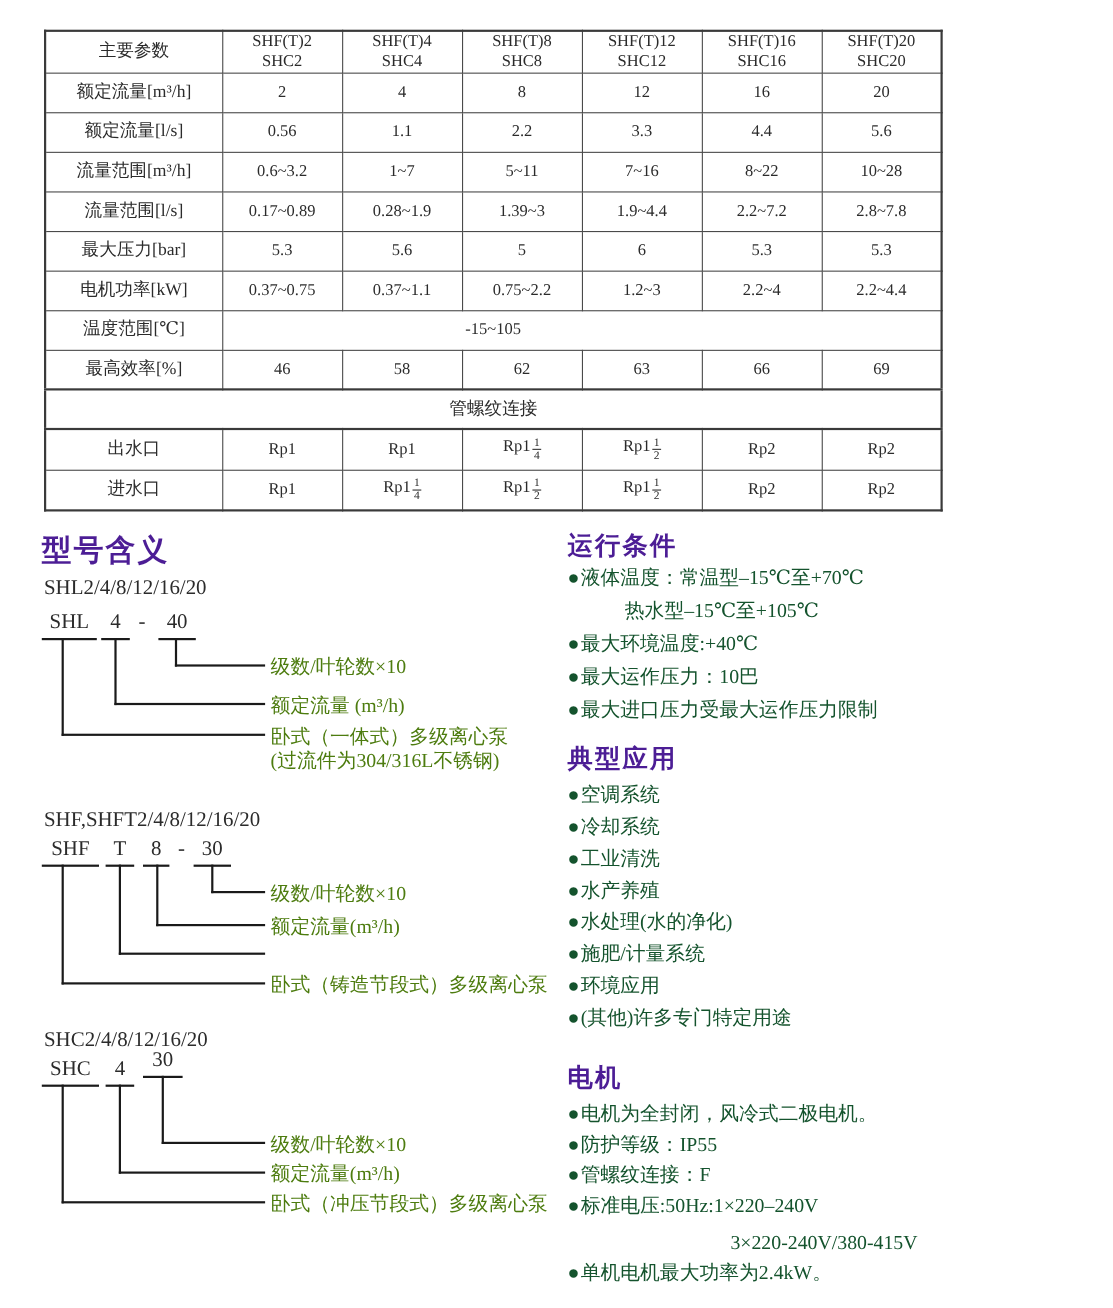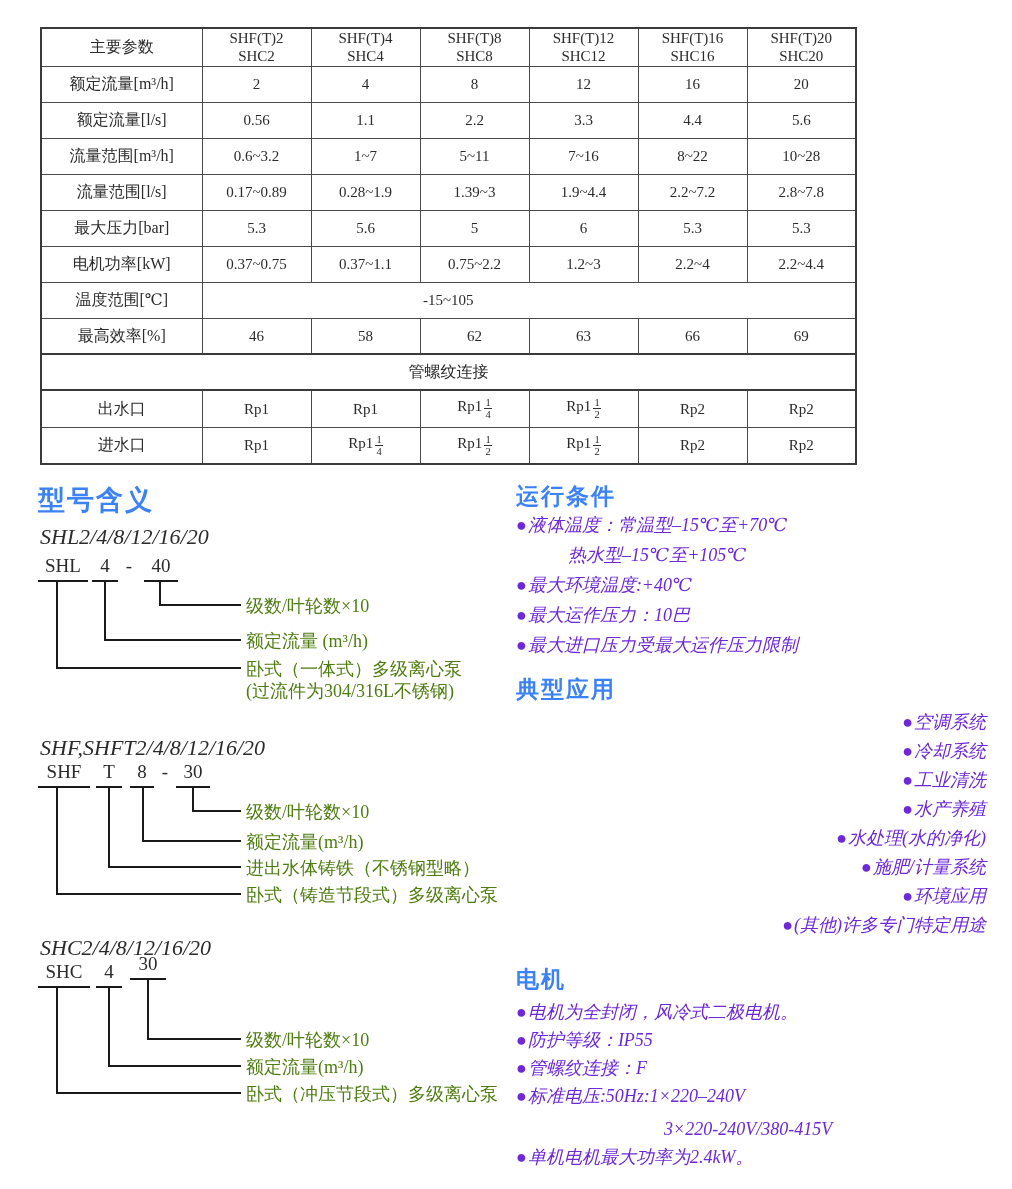--- a/index.html
+++ b/index.html
@@ -17,38 +17,38 @@
   .spec-table td.label-cell,.spec-table th.param-cell{font-size:16px;}
   .spec-table td.merged-cell{padding-right:161px;}
   .spec-table tr.section-row td{border-top:2px solid #3a3a3a;border-bottom:2px solid #3a3a3a;font-size:16px;}
   .spec-table tr.port-row{height:37px;}
   .frac{display:inline-block;font-size:10.5px;line-height:1.05;vertical-align:-7px;margin-left:2px;text-align:center;}
   .frac .num{display:block;border-bottom:1px solid #333;padding:0 1px;}
   .frac .den{display:block;}
 
   
   .sec-title{position:absolute;font-family:Liberation Mono, monospace;font-weight:700;
-        color:#3b82f6;letter-spacing:2px;white-space:nowrap;}
+        color:#4c1d95;letter-spacing:2px;white-space:nowrap;}
   .big-title{font-size:27px;}
   .mid-title{font-size:23px;}
 
   
-  .series{position:absolute;font-size:22px;white-space:nowrap;font-style:italic;}
+  .series{position:absolute;font-size:19px;white-space:nowrap;}
   .cp{position:absolute;height:26px;text-align:center;font-size:19px;line-height:24px;
         border-bottom:2px solid #1a1a1a;}
   .cp.nb{border-bottom:none;}
   .vline{position:absolute;width:2px;background:#1a1a1a;}
   .hline{position:absolute;height:2px;background:#1a1a1a;}
   .dlabel{position:absolute;font-size:18px;white-space:nowrap;color:#4d7c0f;}
 
   
-  .blist{position:absolute;width:470px;font-size:18px;color:#6d28d9;font-style:italic;}
+  .blist{position:absolute;width:470px;font-size:18px;color:#14532d;}
   .bullet-item{line-height:21px;}
   .op-cond .bullet-item{margin-bottom:9px;}
-  .typ-app .bullet-item{margin-bottom:8px;text-align:right;}
+  .typ-app .bullet-item{margin-bottom:8px;}
   .motor .bullet-item{margin-bottom:7px;}
   .bullet{margin-right:1px;}
   .sub-line{line-height:21px;}
   .op-cond .sub-line{margin-left:52px;margin-top:9px;}
   .motor .sub-line{margin-left:148px;margin-top:12px;}
 </style>
 </head>
 <body>
 
 <div class="page">
@@ -191,21 +191,20 @@
   <span class="cp nb" style="left:158px;top:760px;width:14px;">-</span>
   <span class="cp" style="left:176px;top:760px;width:34px;">30</span>
   <div class="vline" style="left:192px;top:786px;height:26px;"></div>
   <div class="hline" style="left:192px;top:810px;width:49px;"></div>
   <div class="dlabel" style="left:246px;top:800px;">级数/叶轮数×10</div>
   <div class="vline" style="left:142px;top:786px;height:56px;"></div>
   <div class="hline" style="left:142px;top:840px;width:99px;"></div>
   <div class="dlabel" style="left:246px;top:830px;">额定流量(m³/h)</div>
   <div class="vline" style="left:108px;top:786px;height:82px;"></div>
   <div class="hline" style="left:108px;top:866px;width:133px;"></div>
-  <div class="dlabel" style="left:246px;top:856px;">进出水体铸铁（不锈钢型略）</div>
   <div class="vline" style="left:56px;top:786px;height:109px;"></div>
   <div class="hline" style="left:56px;top:893px;width:185px;"></div>
   <div class="dlabel" style="left:246px;top:883px;">卧式（铸造节段式）多级离心泵</div>
 
   <div class="series" style="left:40px;top:935px;">SHC2/4/8/12/16/20</div>
   <span class="cp" style="left:38px;top:960px;width:52px;">SHC</span>
   <span class="cp" style="left:96px;top:960px;width:26px;">4</span>
   <span class="cp" style="left:130px;top:952px;width:36px;">30</span>
   <div class="vline" style="left:147px;top:978px;height:62px;"></div>
   <div class="hline" style="left:147px;top:1038px;width:94px;"></div>

